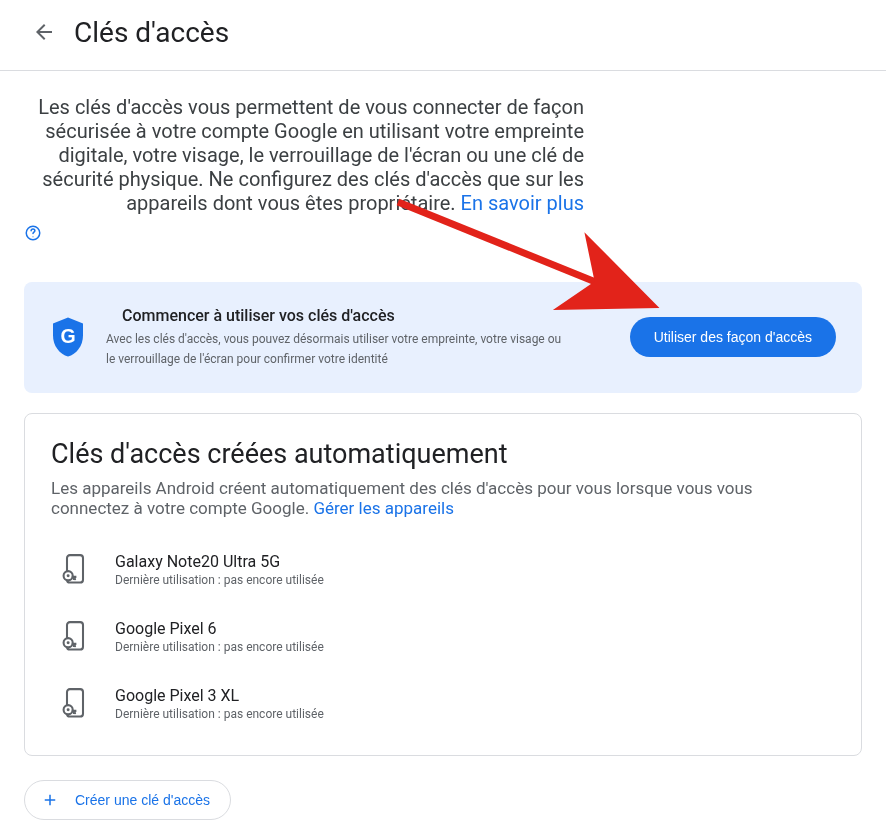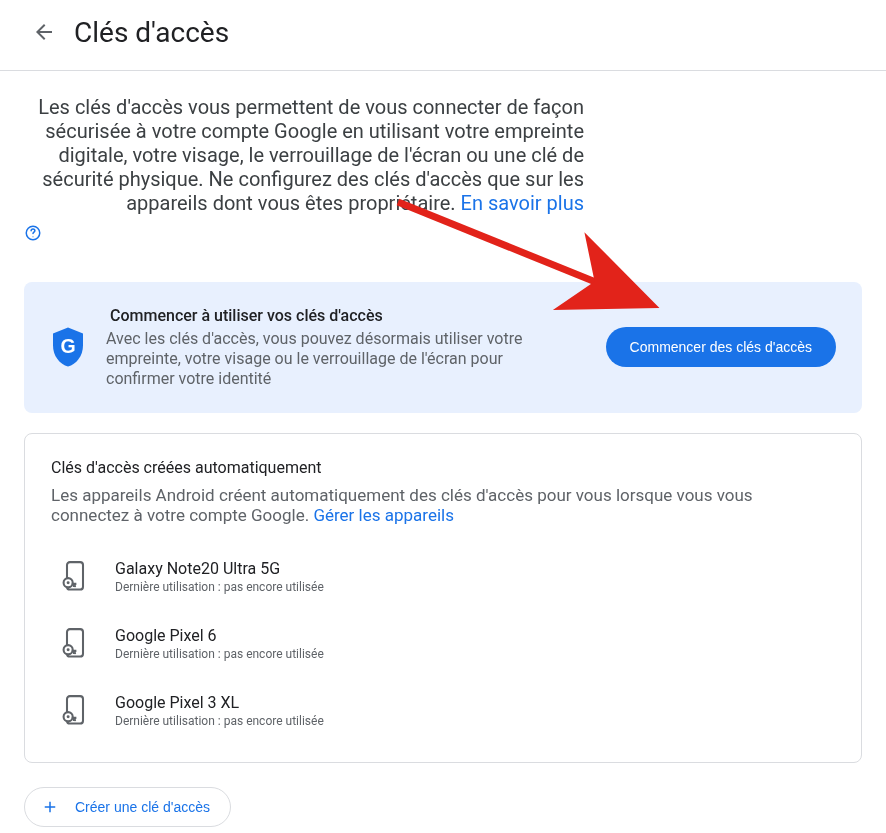--- a/index.html
+++ b/index.html
@@ -65,24 +65,24 @@
   .promo-icon {
     flex-shrink: 0;
     width: 36px; height: 44px;
     color: #1a73e8;
   }
   .promo-text { flex: 1; }
   .promo-title {
     font-size: 16px;
     font-weight: 500;
     color: #202124;
-    margin: 0 0 4px 4px;
+    margin: 0 0 4px 16px;
   }
   .promo-desc {
-    font-size: 16px;
+    font-size: 12px;
     color: #5f6368;
     line-height: 20px;
     margin: 0;
     max-width: 460px;
   }
   .primary-btn {
     background: #1a73e8;
     color: #fff;
     border: none;
     border-radius: 24px;
@@ -92,21 +92,21 @@
     cursor: pointer;
     white-space: nowrap;
   }
   .auto-card {
     border: 1px solid #dadce0;
     border-radius: 8px;
     padding: 24px 26px 18px 26px;
     margin-top: 20px;
   }
   .auto-title {
-    font-size: 16px;
+    font-size: 27px;
     font-weight: 400;
     margin: 0 0 8px 0;
   }
   .auto-desc {
     font-size: 17px;
     color: #5f6368;
     line-height: 20px;
     margin: 0 0 18px 0;
   }
   .device-list { list-style: none; margin: 0; padding: 0; }
@@ -184,21 +184,21 @@
     <span class="promo-icon">
       <svg width="36" height="44" viewBox="0 0 24 28">
         <path d="M12 1 L22 5 V13 C22 20 17.5 25.5 12 27 C6.5 25.5 2 20 2 13 V5 Z" fill="#1a73e8"></path>
         <text x="12" y="18" text-anchor="middle" font-size="13" font-weight="600" fill="#fff" font-family="Arial">G</text>
       </svg>
     </span>
     <div class="promo-text">
       <p class="promo-title">Commencer à utiliser vos clés d'accès</p>
       <p class="promo-desc">Avec les clés d'accès, vous pouvez désormais utiliser votre empreinte, votre visage ou le verrouillage de l'écran pour confirmer votre identité</p>
     </div>
-    <button class="primary-btn">Commencer des clés d'accès</button>
+    <button class="primary-btn">Utiliser des façon d'accès</button>
   </div>
 
   
   <div class="auto-card">
     <h2 class="auto-title">Clés d'accès créées automatiquement</h2>
     <p class="auto-desc">
       <span>Les appareils Android créent automatiquement des clés d'accès pour vous lorsque vous vous connectez à votre compte Google.</span>
       <a class="link" href="#">Gérer les appareils</a>
     </p>
 

